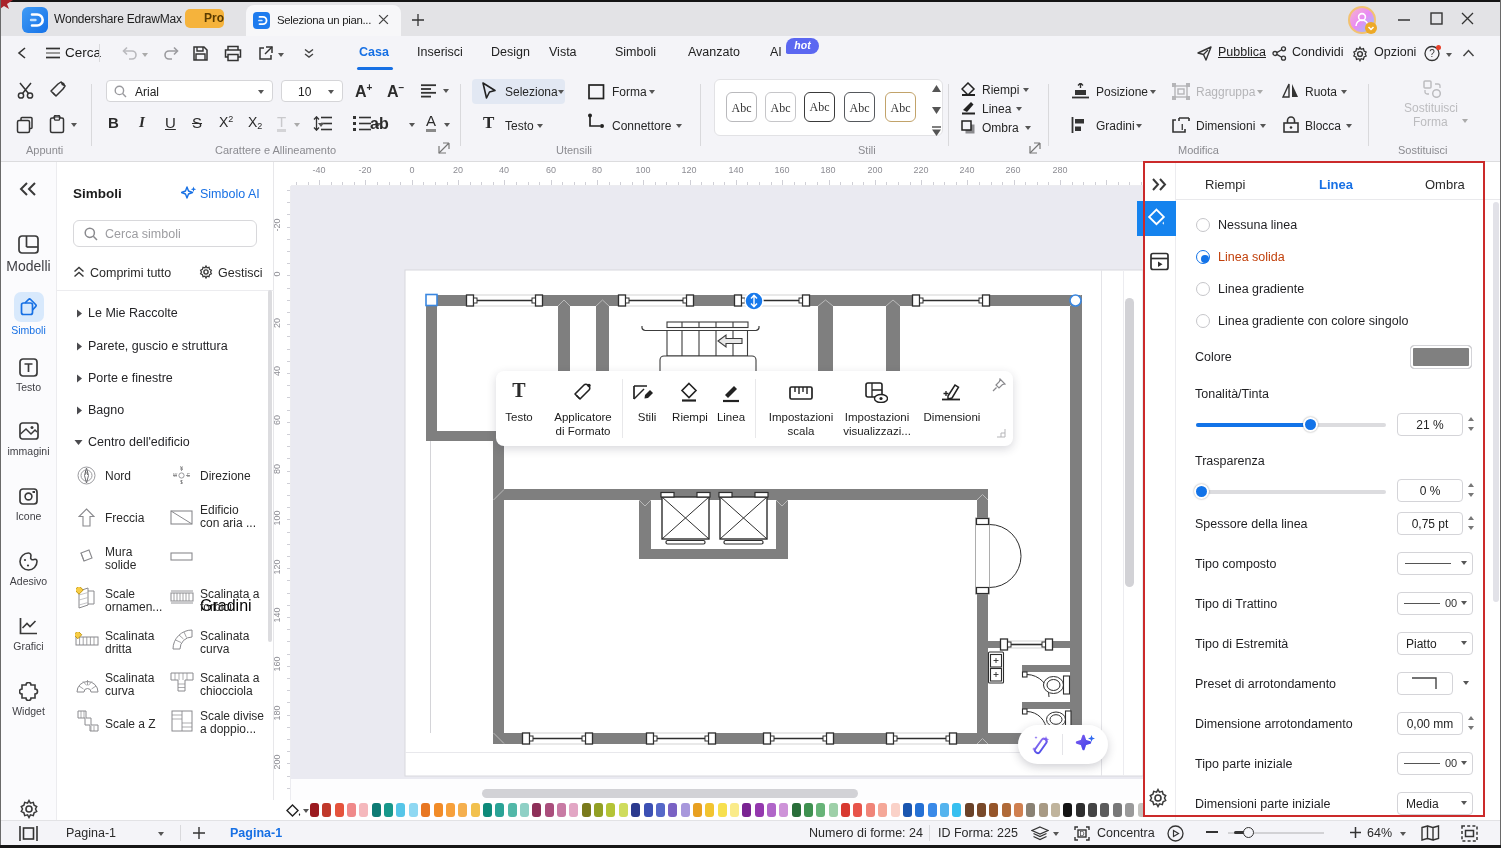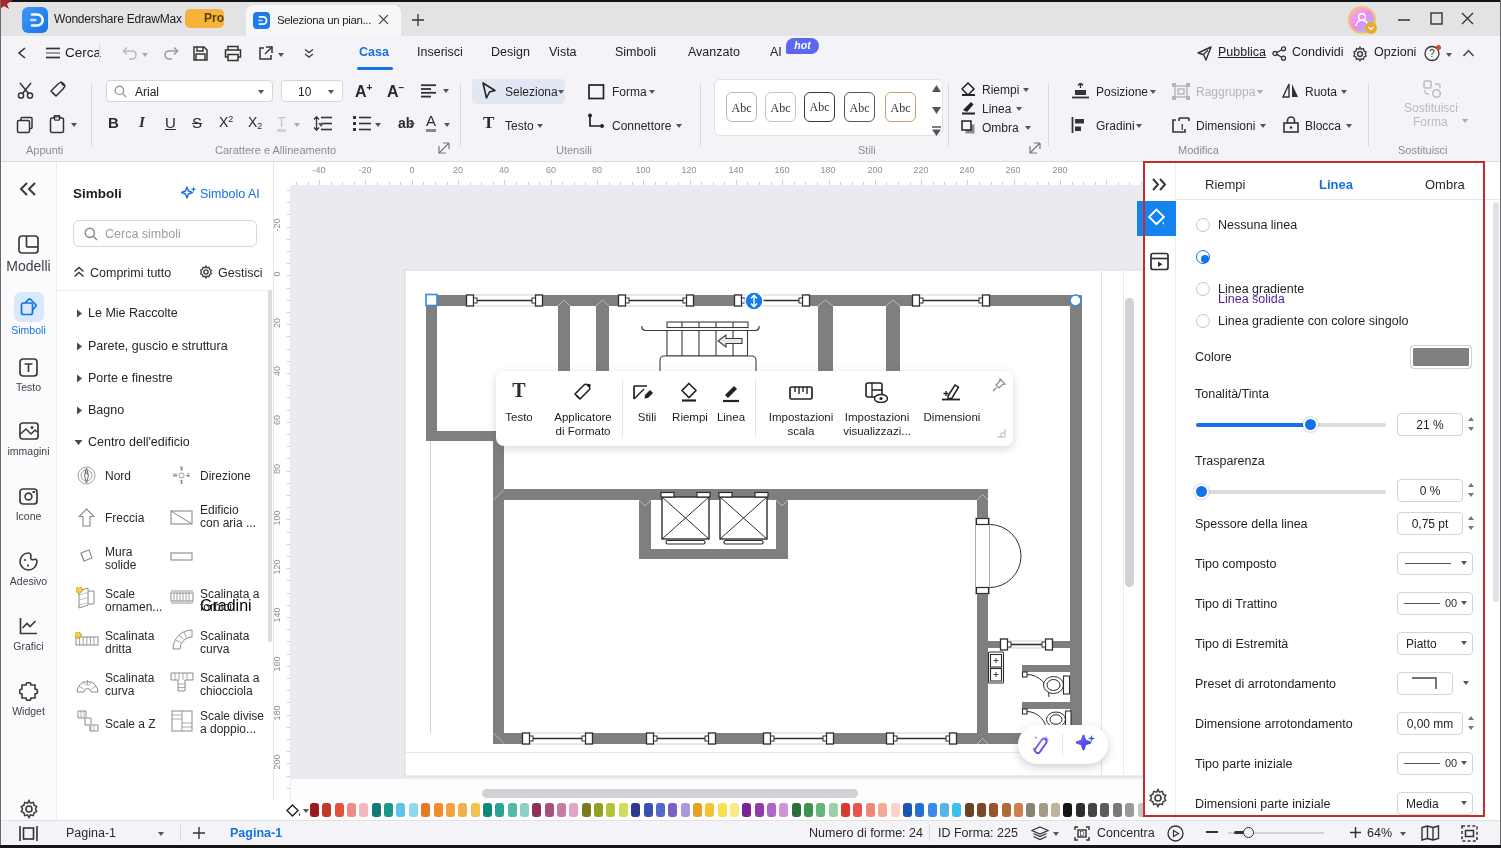--- a/index.html
+++ b/index.html
@@ -247,21 +247,21 @@
         <line x1="6" y1="7.5" x2="18" y2="7.5"></line>
         <line x1="6" y1="13.5" x2="18" y2="13.5"></line>
       </g>
       <g fill="#333">
         <rect x="0" y="0" width="3" height="3"></rect>
         <rect x="0" y="6" width="3" height="3"></rect>
         <rect x="0" y="12" width="3" height="3"></rect>
       </g>
     </svg>
   <span class="caret abs" style="left:375px;top:53px;"></span>
-  <div class="abs" style="left:398px;top:45px;font-size:14px;font-weight:bold;color:#2b2b2b;">ab</div>
+  <div class="abs" style="left:370px;top:45px;font-size:16px;font-weight:bold;color:#2b2b2b;">ab</div>
   <span class="caret abs" style="left:409px;top:53px;"></span>
   <div class="abs" style="left:426px;top:43px;font-size:15px;color:#2b2b2b;border-bottom:3px solid #8a8a8a;line-height:16px;">A</div>
   <span class="caret abs" style="left:444px;top:53px;"></span>
   <svg class="ricon" style="left:438px;top:72px" width="12" height="12" viewBox="0 0 12 12">
       <path d="M1 11 L11 1 M11 1 h-6 M11 1 v6" fill="none" stroke="#777" stroke-width="1.2"></path>
       <path d="M1 4 v7 h7" fill="none" stroke="#777" stroke-width="1.2"></path>
     </svg>
   <div class="abs" style="left:472px;top:9px;width:93px;height:25px;background:#e2e8f3;border-radius:4px;"></div>
   <svg class="ricon" style="left:481px;top:12px" width="16" height="18" viewBox="0 0 16 18">
       <path d="M2 1 L14 8.5 L8.5 10 L5.5 16 Z" fill="none" stroke="#222" stroke-width="1.6" stroke-linejoin="round"></path>
@@ -1072,21 +1072,21 @@
     </svg>
   <div class="abs" style="left:33px;top:0;width:325px;height:38px;border-bottom:1px solid #e9e9ec;background:#fff;"></div>
   <div class="abs" style="left:62px;top:15px;font-size:13px;color:#2a2a2a;">Riempi</div>
   <div class="abs" style="left:176px;top:15px;font-size:13px;font-weight:bold;color:#1770e4;">Linea</div>
   <div class="abs" style="left:282px;top:15px;font-size:13px;color:#2a2a2a;">Ombra</div>
 
   <div class="abs" style="left:53px;top:56px;width:14px;height:14px;border:1.4px solid #c6c6ca;border-radius:50%;background:#fff;"></div>
   <div class="abs" style="left:75px;top:56px;font-size:12.5px;color:#1f1f22;">Nessuna linea</div>
   <div class="abs" style="left:53px;top:88px;width:14px;height:14px;border:1.4px solid #1273e8;border-radius:50%;background:#fff;"></div>
   <div class="abs" style="left:57.5px;top:92.5px;width:8px;height:8px;border-radius:50%;background:#1273e8;"></div>
-  <div class="abs" style="left:75px;top:88px;font-size:12.5px;color:#4c1d95;margin-top:42px;">Linea solida</div>
+  <div class="abs" style="left:75px;top:88px;font-size:12.5px;color:#c2410c;">Linea solida</div>
   <div class="abs" style="left:53px;top:120px;width:14px;height:14px;border:1.4px solid #c6c6ca;border-radius:50%;background:#fff;"></div>
   <div class="abs" style="left:75px;top:120px;font-size:12.5px;color:#1f1f22;">Linea gradiente</div>
   <div class="abs" style="left:53px;top:152px;width:14px;height:14px;border:1.4px solid #c6c6ca;border-radius:50%;background:#fff;"></div>
   <div class="abs" style="left:75px;top:152px;font-size:12.5px;color:#1f1f22;">Linea gradiente con colore singolo</div>
   <div class="abs" style="left:52px;top:188px;font-size:12.5px;color:#1f1f22;">Colore</div>
   <div class="abs" style="left:267px;top:183px;width:62px;height:24px;background:#808080;border:1px solid #d4d4d8;border-radius:4px;box-shadow:inset 0 0 0 2px #fff;"></div>
   <div class="abs" style="left:52px;top:225px;font-size:12.5px;color:#1f1f22;">Tonalità/Tinta</div>
   <div class="abs" style="left:53px;top:260.5px;width:190px;height:4px;background:#dcdcdf;border-radius:2px;"></div>
   <div class="abs" style="left:53px;top:260.5px;width:115px;height:4px;background:#1273e8;border-radius:2px;"></div>
   <div class="abs" style="left:160px;top:255px;width:15px;height:15px;background:#1273e8;border:2px solid #fff;border-radius:50%;box-shadow:0 0 2px rgba(0,0,0,.4);"></div>

